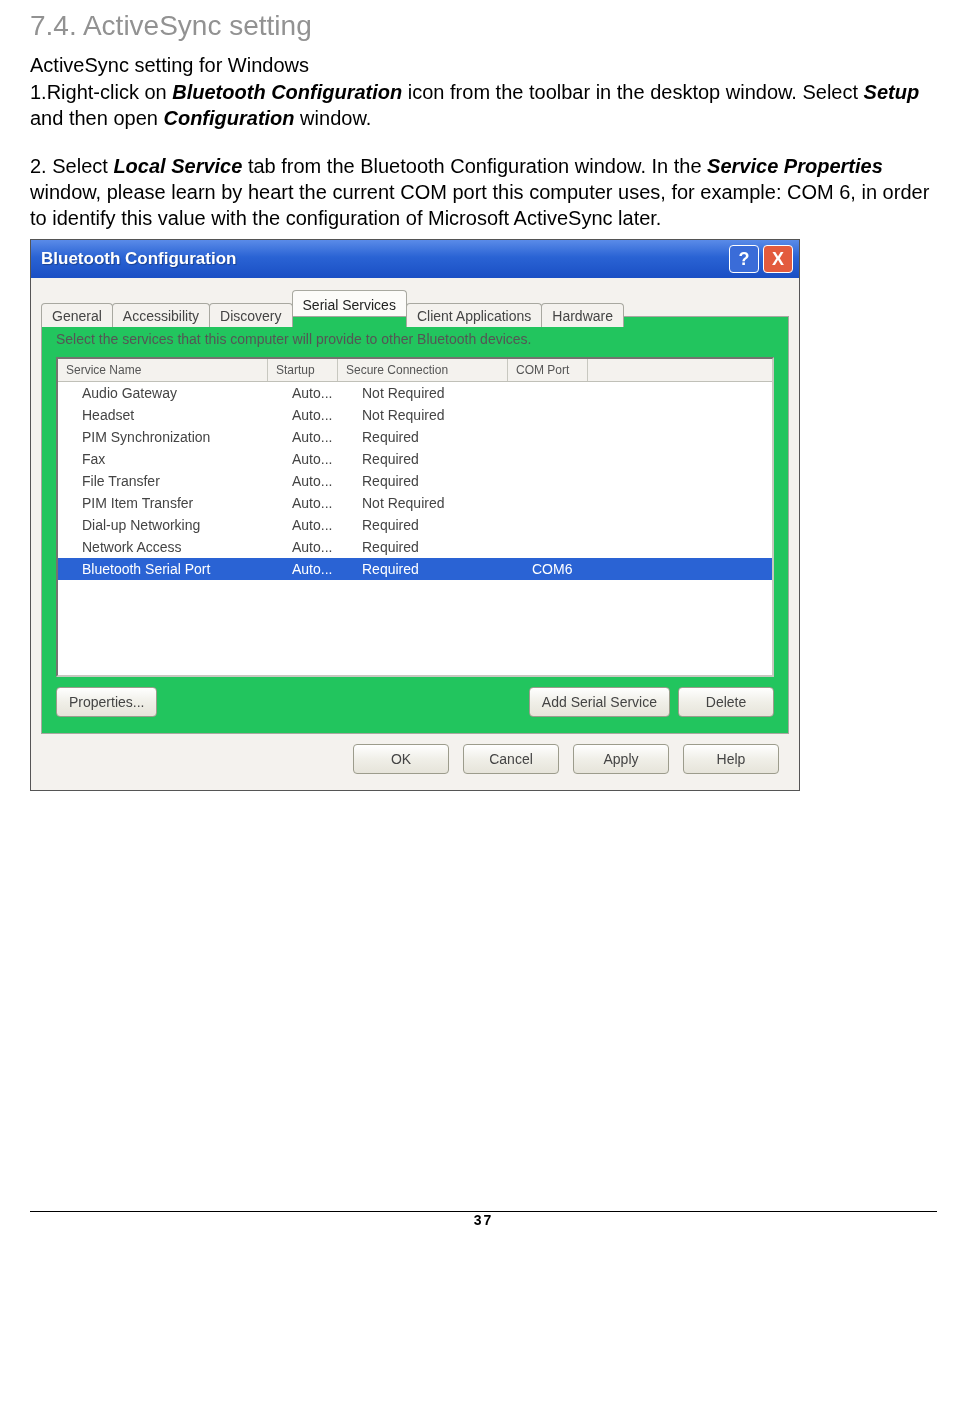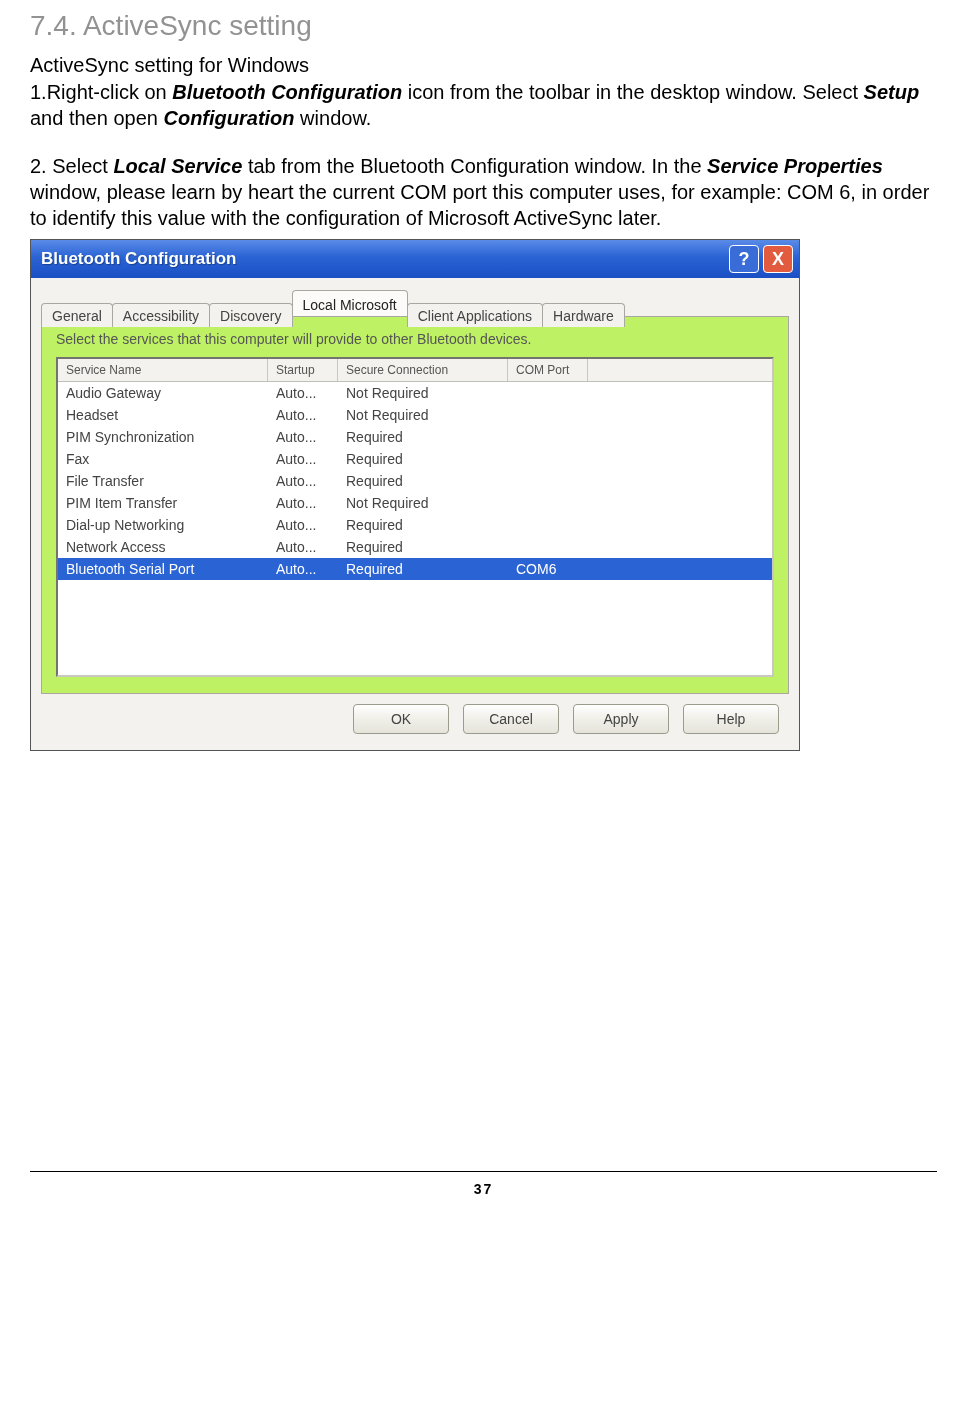--- a/index.html
+++ b/index.html
@@ -87,21 +87,21 @@
     }
     .tab.active {
       background:#fcfbf9;
       color:#222;
       z-index: 2;
       padding-top: 6px;
       top: 0;
     }
     .tabpanel {
       border:1px solid #a8a8a0;
-      background:#bef264;
+      background:#22c55e;
       padding: 14px 14px 16px 14px;
     }
     .panel-text {
       font-size: 14px;
       color: #555;
       margin-bottom: 10px;
     }
     .listview {
       border: 2px inset #c8c8c0;
       background:#fff;
@@ -115,21 +115,21 @@
       display:flex;
       background:#f4f2ee;
       border-bottom:1px solid #c0c0b8;
     }
     .lv-header > div {
       padding: 4px 8px;
       border-right:1px solid #c8c8c0;
       font-size: 12px;
       color:#555;
     }
-    .lv-row { display:flex; padding: 1px 0; }
+    .lv-row { display:flex; padding: 1px 16px; }
     .lv-row > div { padding: 2px 8px; overflow:hidden; white-space:nowrap; }
     .lv-row.selected { background:#2a63d4; color:#fff; }
     .col-name { width: 210px; }
     .col-startup { width: 70px; }
     .col-secure { width: 170px; }
     .col-com { width: 80px; }
 
     .panel-buttons {
       display:flex;
       margin-top: 10px;
@@ -156,21 +156,21 @@
       padding: 10px 10px 4px 10px;
     }
 
     .page-footer {
       margin-top: 420px;
       border-top: 1px solid #000;
       text-align:center;
       font-size: 14px;
       font-weight: bold;
       letter-spacing: 2px;
-      padding-top: 9px;
+      padding-top: 0;
     }
   </style>
 </head>
 <body>
 
 <h1 class="section-heading">7.4. ActiveSync setting</h1>
 <div class="subheading">ActiveSync setting for Windows</div>
 
 <p class="body-text">
   <span>1.Right-click on </span><span class="bolditalic">Bluetooth Configuration</span><span> icon from the toolbar in the desktop window. Select </span><span class="bolditalic">Setup</span><span> and then open </span><span class="bolditalic">Configuration</span><span> window.</span>
@@ -191,21 +191,21 @@
       <div class="title-btn close">X</div>
     </div>
   </div>
 
   <div class="dialog-body">
 
     <div class="tabstrip">
       <div class="tab">General</div>
       <div class="tab">Accessibility</div>
       <div class="tab">Discovery</div>
-      <div class="tab active">Local Microsoft</div>
+      <div class="tab active">Serial Services</div>
       <div class="tab">Client Applications</div>
       <div class="tab">Hardware</div>
     </div>
 
     <div class="tabpanel">
       <div class="panel-text">Select the services that this computer will provide to other Bluetooth devices.</div>
 
       <div class="listview">
         <div class="lv-header">
           <div class="col-name">Service Name</div>
@@ -264,20 +264,26 @@
             </div>
             <div class="lv-row selected">
               <div class="col-name">Bluetooth Serial Port</div>
               <div class="col-startup">Auto...</div>
               <div class="col-secure">Required</div>
               <div class="col-com">COM6</div>
             </div>
           </div>
       </div>
 
+      <div class="panel-buttons">
+        <div class="xp-btn">Properties...</div>
+        <div class="spacer"></div>
+        <div class="xp-btn wide">Add Serial Service</div>
+        <div class="xp-btn">Delete</div>
+      </div>
     </div>
 
     <div class="dialog-footer">
       <div class="xp-btn">OK</div>
       <div class="xp-btn">Cancel</div>
       <div class="xp-btn">Apply</div>
       <div class="xp-btn">Help</div>
     </div>
   </div>
 </div>

